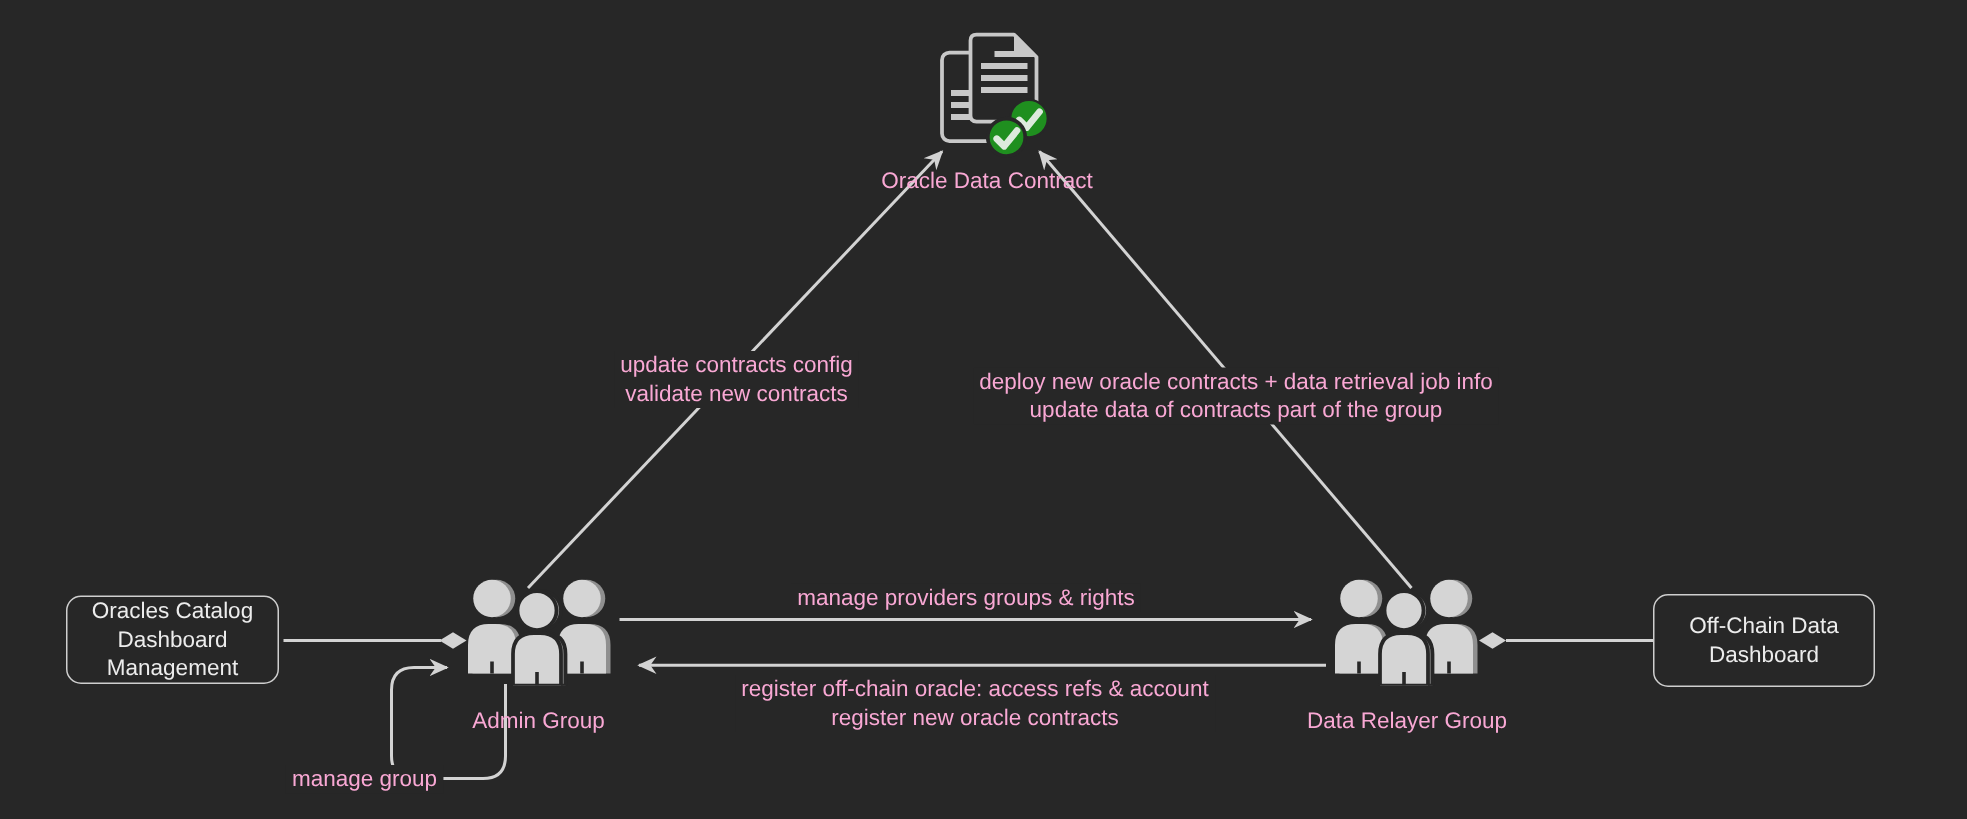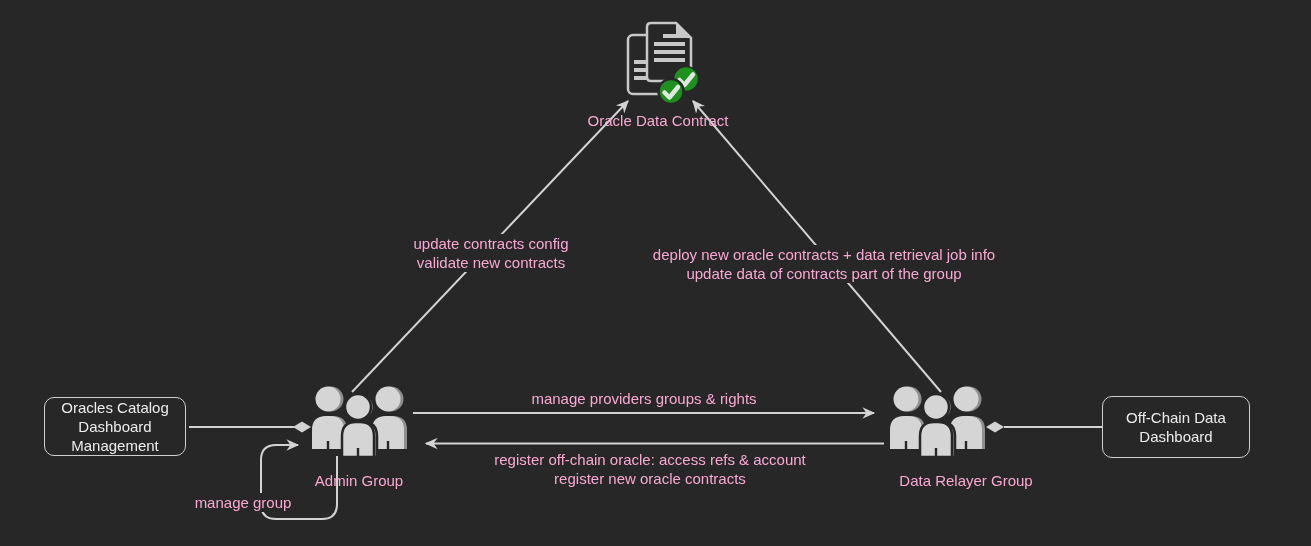--- a/index.html
+++ b/index.html
@@ -148,34 +148,34 @@
 
   <div class="nodebox" style="left:1102px; top:396px; width:148px; height:62px;">
     <span class="ln">Off-Chain Data</span>
     <span class="ln">Dashboard</span>
   </div>
 
   <div class="lbl" style="left:658px; top:111px;">Oracle Data Contract</div>
 
   <div class="lbl" style="left:359px; top:471px;text-align:center;">Admin Group</div>
 
-  <div class="lbl" style="left:938px; top:471px;margin-left:28px;">Data Relayer Group</div>
+  <div class="lbl" style="left:938px; top:471px;">Data Relayer Group</div>
 
   <div class="lbl edge-lbl" style="left:491px; top:234px;">
     <span class="ln">update contracts config</span>
     <span class="ln">validate new contracts</span>
   </div>
 
   <div class="lbl edge-lbl" style="left:824px; top:233px;margin-top:12px;">
     <span class="ln">deploy new oracle contracts + data retrieval job info</span>
     <span class="ln">update data of contracts part of the group</span>
   </div>
 
   <div class="lbl edge-lbl" style="left:644px; top:389px;">manage providers groups &amp; rights</div>
 
   <div class="lbl edge-lbl" style="left:650px; top:450px;">
     <span class="ln">register off-chain oracle: access refs &amp; account</span>
     <span class="ln">register new oracle contracts</span>
   </div>
 
-  <div class="lbl edge-lbl" style="left:243px; top:493px;">manage group</div>
+  <div class="lbl edge-lbl" style="left:243px; top:510px;">manage group</div>
 
 </div>
 
 </body></html>

